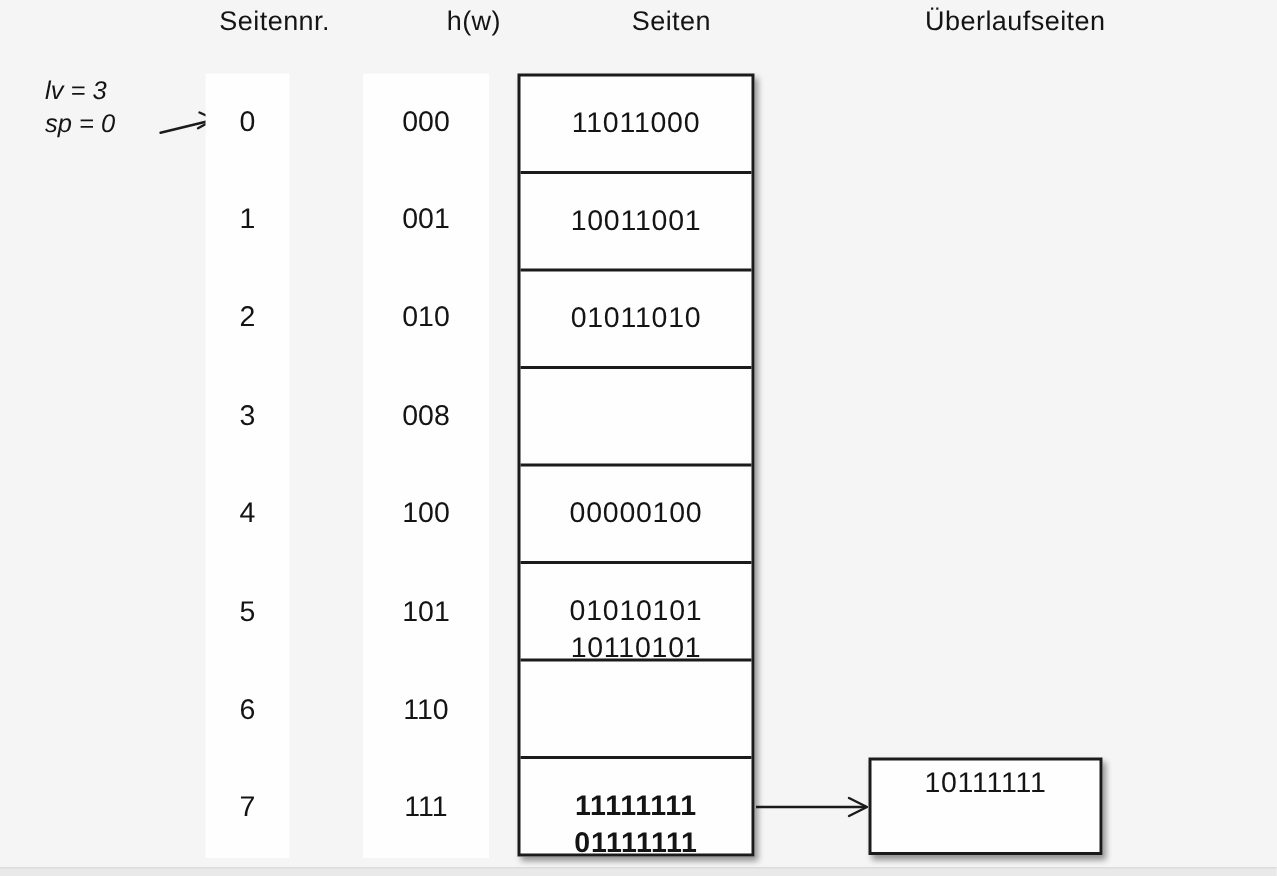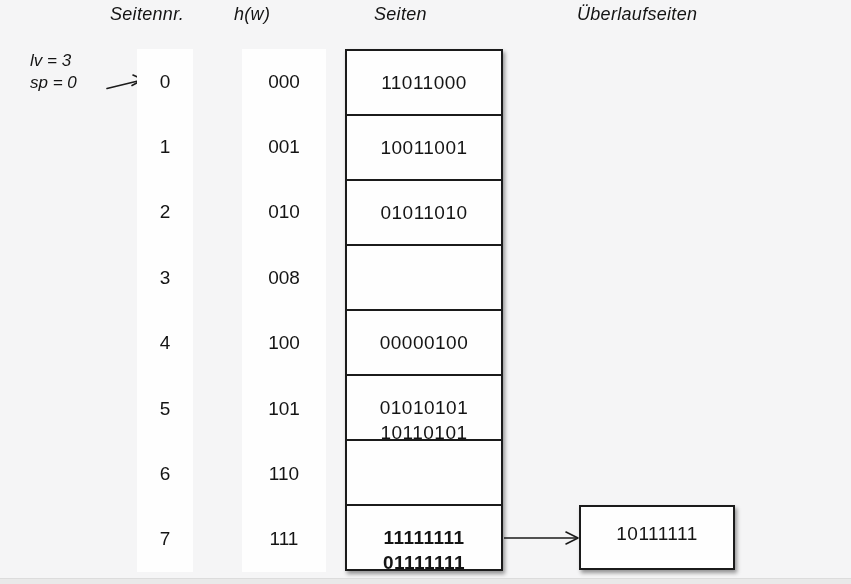--- a/index.html
+++ b/index.html
@@ -16,22 +16,22 @@
     background: var(--background);
     font-family: "Liberation Sans", sans-serif;
     color: var(--text);
     position: relative;
     overflow: hidden;
   }
   .canvas { position: absolute; inset: 0; }
 
   .hdr {
     position: absolute; top: 4px;
-    font-style: italic; font-size: 18px;
-    text-align: left; letter-spacing: 0.3px;
+    font-size: 18px;
+    text-align: right; letter-spacing: 0.3px;
     white-space: nowrap;
   }
   .h1 { left: 110px; width: 110px; }
   .h2 { left: 234px; width: 100px; }
   .h3 { left: 374px; width: 100px; }
   .h4 { left: 577px; width: 160px; }
 
   .annot {
     position: absolute; left: 30px; top: 50px; width: 80px;
     text-align: left; font-style: italic;
@@ -69,21 +69,21 @@
     font-size: 19px; line-height: 25px;
     text-align: center; letter-spacing: 0.5px;
   }
 
   .ov-arrow { position: absolute; left: 504px; top: 528px; }
 
   .ov-box {
     position: absolute; left: 579px; top: 505px; width: 156px; height: 65px;
     background: var(--surface);
     border: 2px solid var(--border);
-    padding-top: 14px;
+    padding-top: 3px;
     box-shadow: 2px 3px 4px rgba(0,0,0,0.40);
   }
 
   .bottom-edge {
     position: absolute; left: 0; right: 0; bottom: 0; height: 6px;
     background: var(--edge);
     border-top: 1px solid #dcdcdc;
   }
 
   svg { display: block; }

